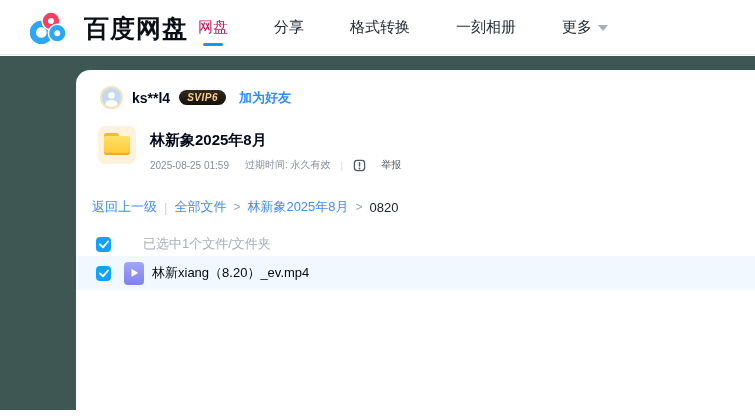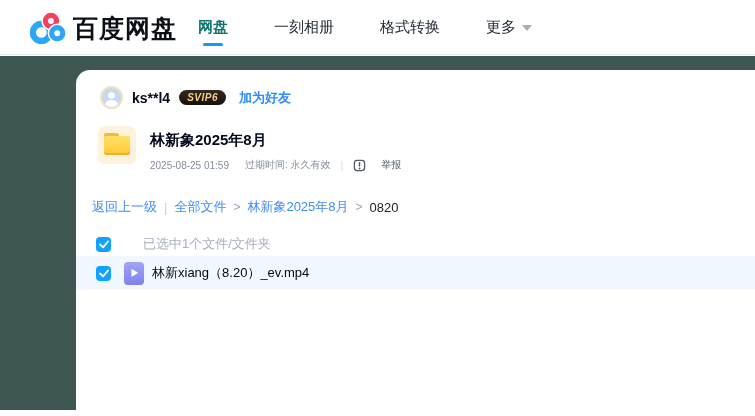--- a/index.html
+++ b/index.html
@@ -3,26 +3,26 @@
 <meta charset="utf-8">
 <style>
   * { margin:0; padding:0; box-sizing:border-box; }
   html,body { background:#fff; }
   body { font-family:"Liberation Sans","DejaVu Sans",sans-serif; }
   .page { position:relative; width:755px; height:416px; overflow:hidden; background:#fff; }
 
   
   .topbar { position:absolute; left:0; top:0; width:755px; height:55px; background:#fff;
             border-bottom:1px solid #e9edf2; z-index:3; }
-  .logo { position:absolute; left:30px; top:9px; height:38px; display:flex; align-items:center; gap:7px; cursor:pointer; }
+  .logo { position:absolute; left:30px; top:9px; height:38px; display:flex; align-items:center; gap:18px; cursor:pointer; }
   .logo-text { font-size:25px; font-weight:800; color:#0b0e14; letter-spacing:1px; }
   .nav { position:absolute; left:198px; top:0; height:54px; display:flex; align-items:center; gap:46px; }
   .nav-item { position:relative; font-size:15px; color:#1c2430; cursor:pointer; height:54px;
               display:flex; align-items:center; gap:6px; font-weight:500; }
-  .nav-item.active { color:#0f766e; font-weight:700; }
+  .nav-item.active { color:#be185d; font-weight:400; }
   .nav-underline { position:absolute; left:50%; transform:translateX(-50%); bottom:8px;
                    width:20px; height:3px; border-radius:2px; background:#0c9bfa; }
   .caret { width:0; height:0; border-left:5px solid transparent; border-right:5px solid transparent;
            border-top:6px solid #a9aeb6; margin-top:2px; }
 
   
   .teal-bg { position:absolute; left:0; top:56px; width:755px; height:354px; background:#3e5752; z-index:1; }
 
   
   .card { position:absolute; left:28px; top:70px; width:727px; height:346px; background:#fff;
@@ -87,24 +87,27 @@
         <circle cx="36.5" cy="30" r="7.5" fill="none" stroke="#2ca6f6" stroke-width="7"></circle>
       </svg>
       <span class="logo-text">百度网盘</span>
     </div>
     <nav class="nav">
       <div class="nav-item active">
         <span>网盘</span>
         <i class="nav-underline"></i>
       </div>
       <div class="nav-item">
-        <span>一刻相册</span>
+        <span>分享</span>
       </div>
       <div class="nav-item">
         <span>格式转换</span>
+      </div>
+      <div class="nav-item">
+        <span>一刻相册</span>
       </div>
       <div class="nav-item">
         <span>更多</span>
         <i class="caret"></i>
       </div>
     </nav>
   </div>
 
   <div class="teal-bg"></div>
 

